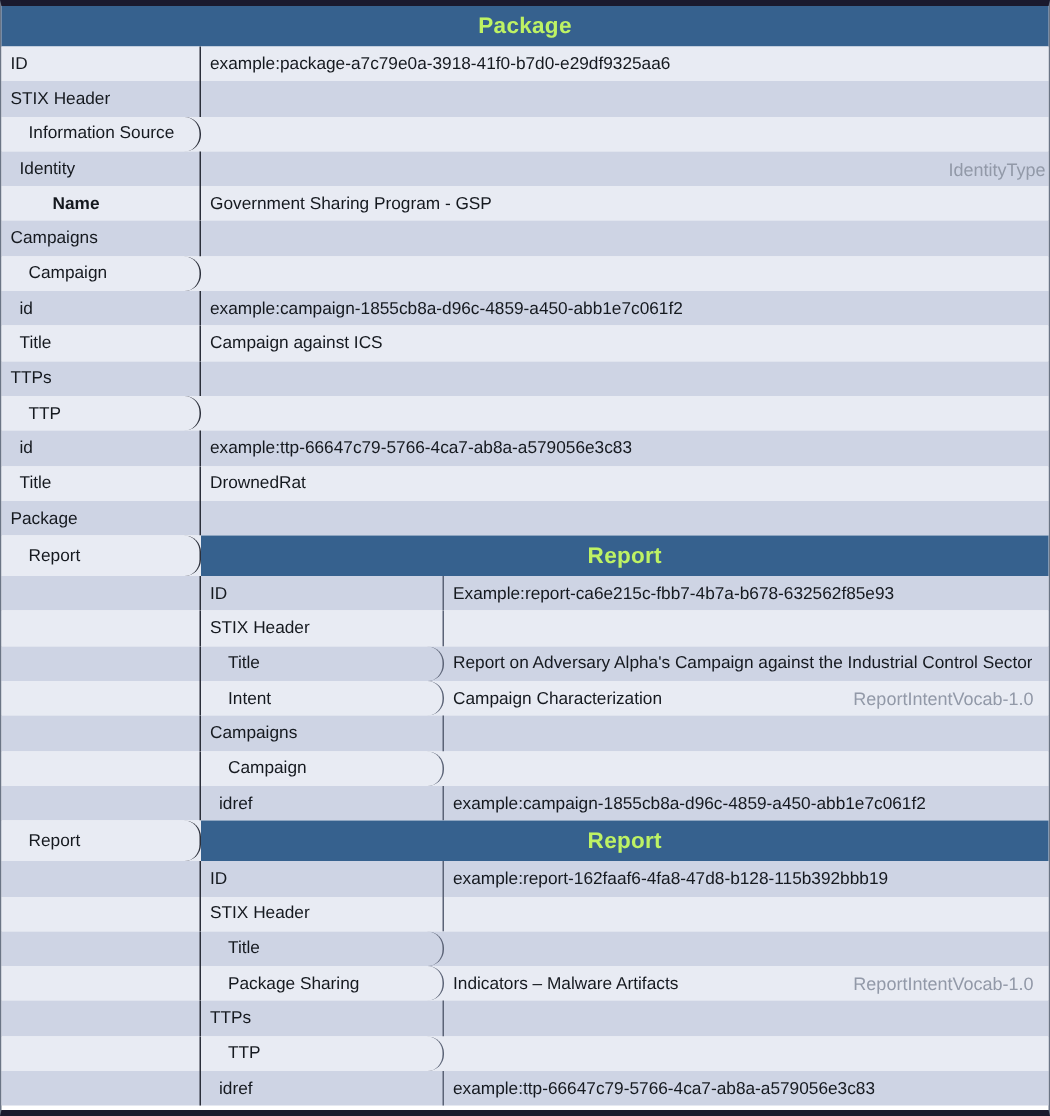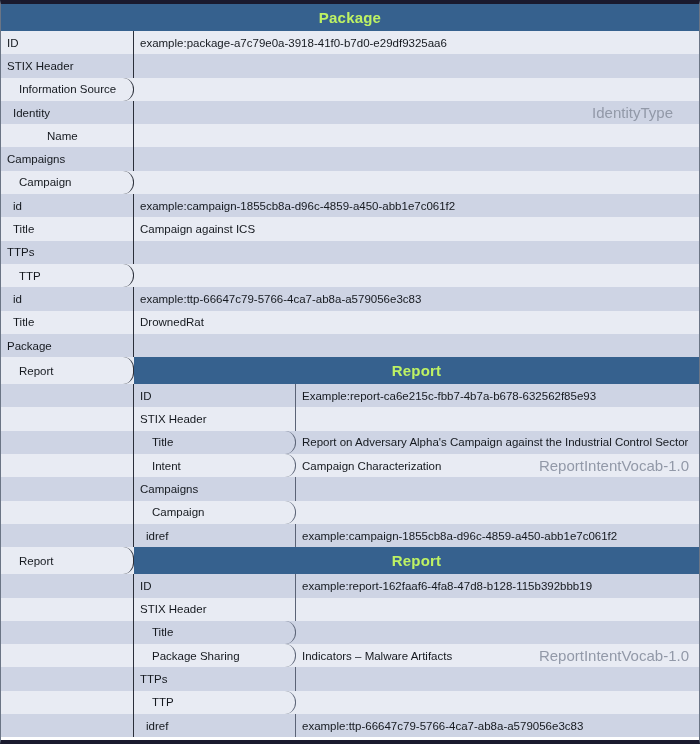--- a/index.html
+++ b/index.html
@@ -75,21 +75,21 @@
     white-space: nowrap;
   }
 
   
   .val1 {
     flex: 1 1 auto;
     box-sizing: border-box;
     display: flex;
     align-items: center;
     padding-left: 6px;
-    padding-right: 24px;
+    padding-right: 0;
     overflow: hidden;
     white-space: nowrap;
   }
   
   .sub {
     flex: 1 1 auto;
     display: flex;
     flex-direction: row;
     box-sizing: border-box;
   }
@@ -118,27 +118,27 @@
     flex: 1 1 auto;
     display: flex;
     box-sizing: border-box;
   }
   .bannerwrap .banner { flex: 1 1 auto; }
 
   
   .ind0 { padding-left: 6px; }
   .ind1 { padding-left: 18px; border-radius: 11px; }
   .ind2 { padding-left: 12px; }
-  .ind3 { padding-left: 46px; }
+  .ind3 { padding-left: 34px; font-weight: bold; }
 
   
   .vocab {
     margin-left: auto;
     color: #9299a8;
-    font-size: 15px;
+    font-size: 12px;
     white-space: nowrap;
     padding-right: 2px;
     text-align: right;
   }
   .valtext { white-space: nowrap; overflow: hidden; text-overflow: clip; }
 </style>
 </head>
 <body>
 
 <div id="page">
@@ -162,20 +162,23 @@
           <div class="val1"></div>
         </div>
         <div class="row shade-b">
           <div class="lbl1 ind2">Identity</div>
           <div class="val1">
             <span class="vocab">IdentityType</span>
           </div>
         </div>
         <div class="row shade-a">
           <div class="lbl1 ind3">Name</div>
+          <div class="val1">
+            <span class="valtext">Government Sharing Program - GSP</span>
+          </div>
         </div>
         <div class="row shade-b">
           <div class="lbl1 ind0">Campaigns</div>
           <div class="val1"></div>
         </div>
         <div class="row shade-a">
           <div class="lbl1 ind1">Campaign</div>
           <div class="val1"></div>
         </div>
         <div class="row shade-b">

